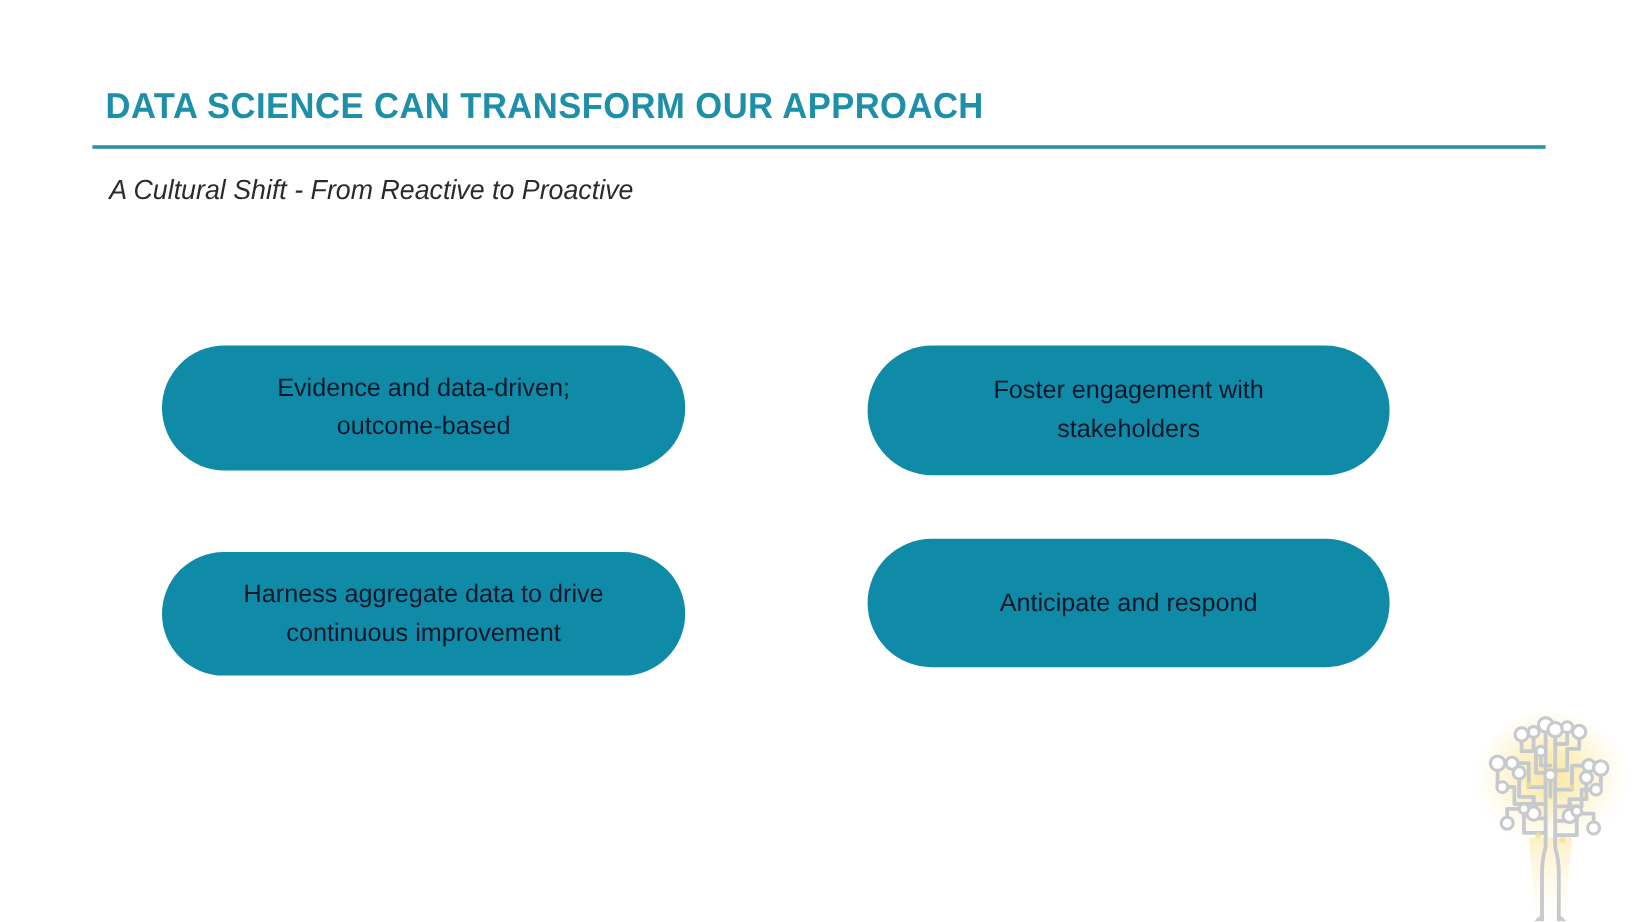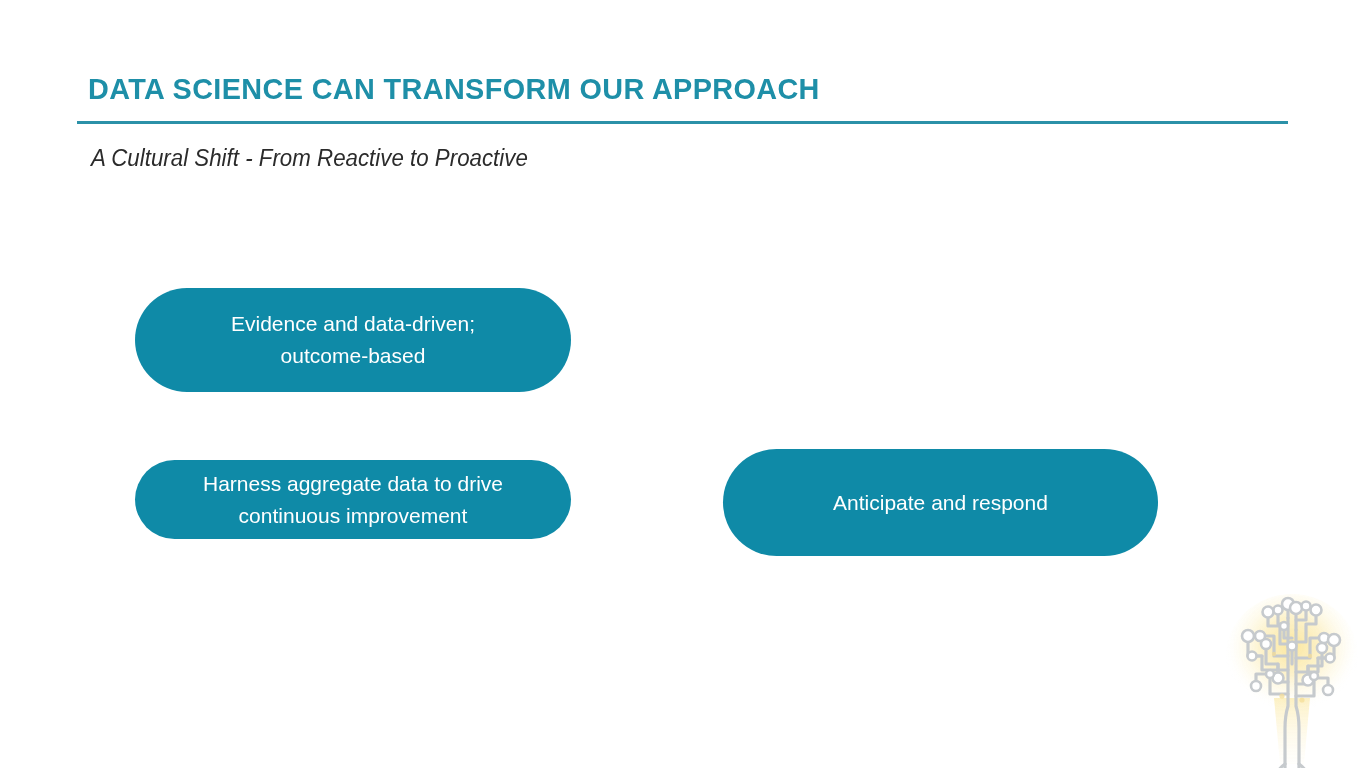--- a/index.html
+++ b/index.html
@@ -64,36 +64,36 @@
 
   
   .pill {
     position: absolute;
     background: #0F8AA7;
     border-radius: 999px;
     display: flex;
     align-items: center;
     justify-content: center;
     text-align: center;
-    color: #ffffff;
+    color: #0f172a;
     font-size: 21px;
     line-height: 32px;
     font-family: "Liberation Sans", sans-serif;
     padding: 0 34px;
     box-sizing: border-box;
   }
 
   .pill-text {
     display: block;
     white-space: pre-line;
   }
 
   #pill-0 { left: 135px; top: 288px;  width: 436px; height: 104px; }
   #pill-1 { left: 723px; top: 288px;  width: 435px; height: 108px; }
-  #pill-2 { left: 135px; top: 460px;  width: 436px; height: 79px; }
+  #pill-2 { left: 135px; top: 460px;  width: 436px; height: 103px; }
   #pill-3 { left: 723px; top: 449px;  width: 435px; height: 107px; }
 
   
   .tree-logo {
     position: absolute;
     left: 1222px;
     top: 578px;
     width: 140px;
     height: 196px;
     opacity: 0.88;
@@ -109,20 +109,24 @@
 
   <div class="title-rule"></div>
 
   <div class="slide-subtitle">A Cultural Shift - From Reactive to Proactive</div>
 
   <div class="pill" id="pill-0">
     <span class="pill-text">Evidence and data-driven;
 outcome-based</span>
   </div>
 
+  <div class="pill" id="pill-1">
+    <span class="pill-text">Foster engagement with
+stakeholders</span>
+  </div>
 
   <div class="pill" id="pill-2">
     <span class="pill-text">Harness aggregate data to drive
 continuous improvement</span>
   </div>
 
   <div class="pill" id="pill-3">
     <span class="pill-text">Anticipate and respond</span>
   </div>
 

